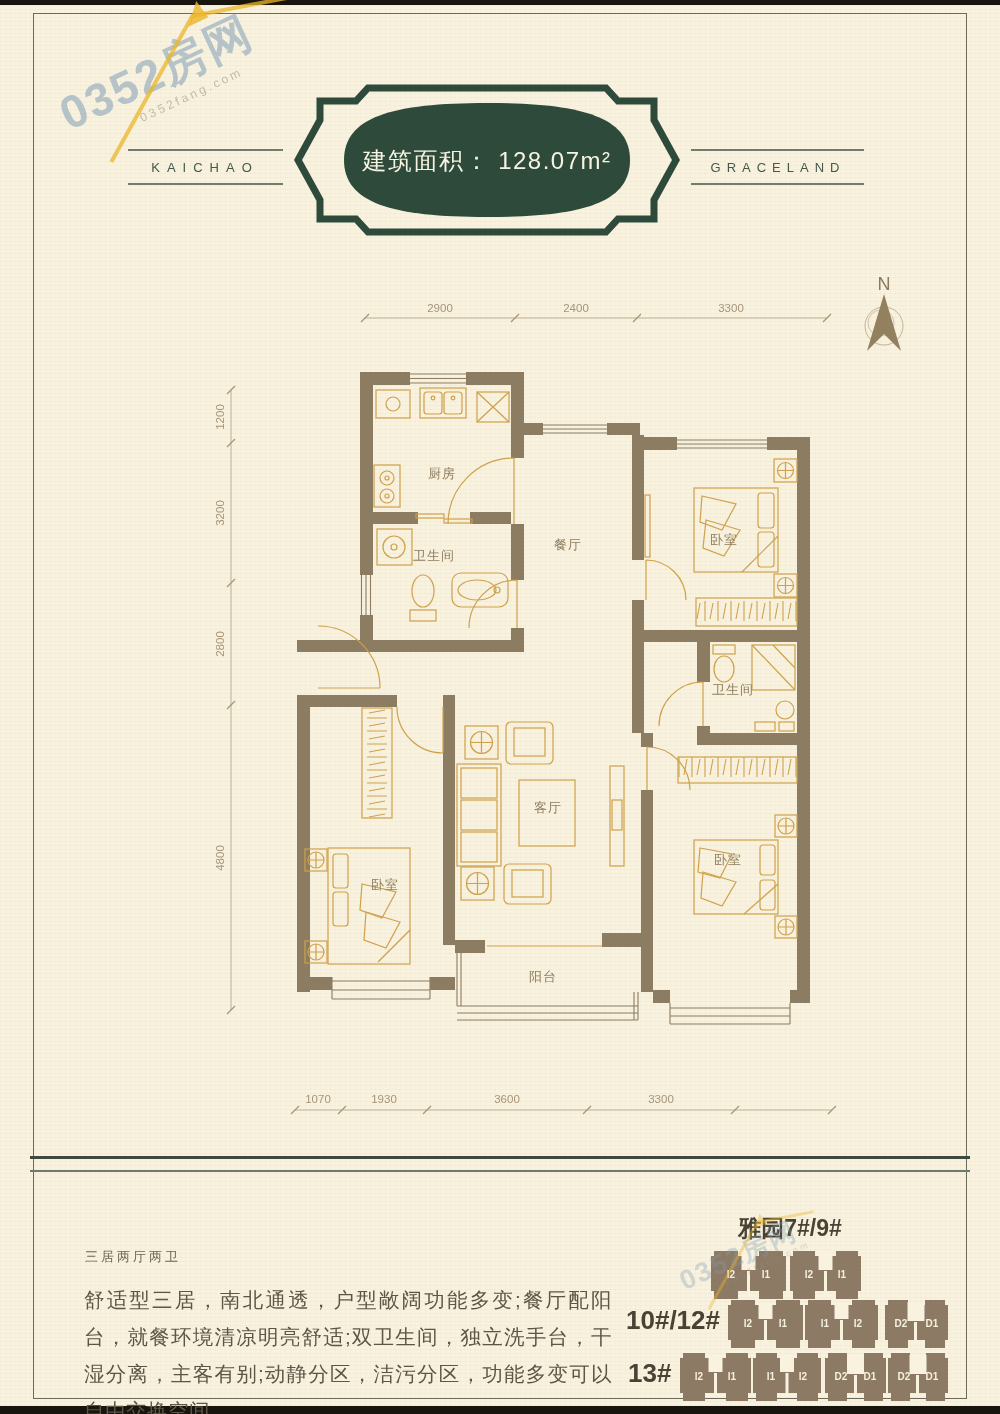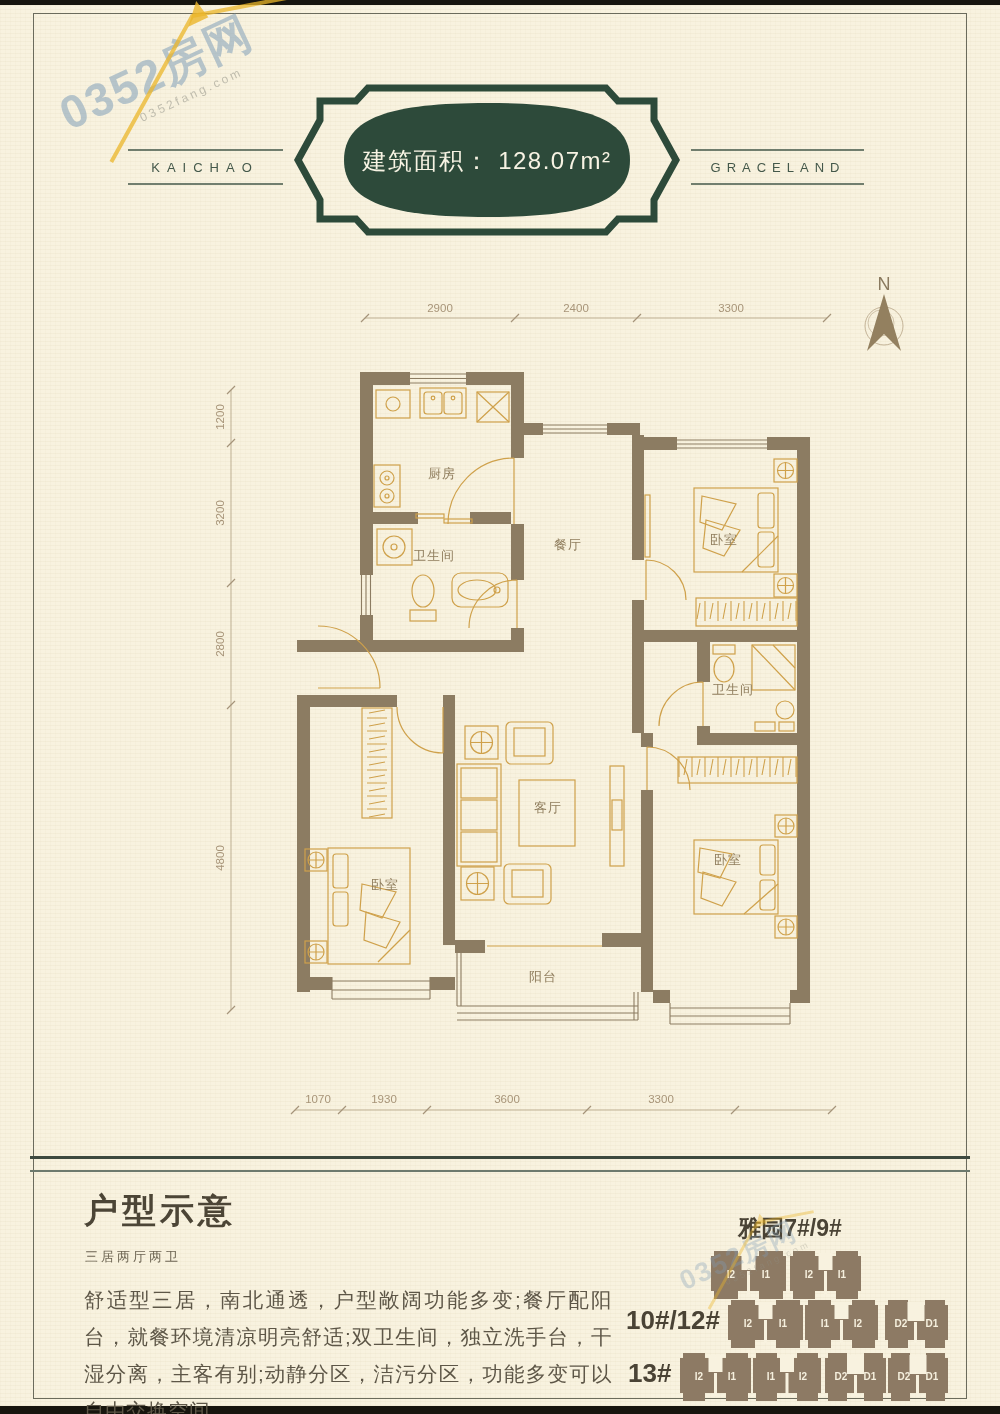--- a/index.html
+++ b/index.html
@@ -311,21 +311,20 @@
         <polygon points="132,30 150,10 154,30" fill="#ebb52a" opacity=".8"></polygon>
       </svg>
       <div class="wm-text">0352房网</div>
       <div class="wm-sub">0352fang.com</div>
     </div>
   </div>
 
   <div class="divider1"></div>
   <div class="divider2"></div>
 
-  <div id="footer-title">户型示意</div>
   <div id="footer-subtitle">三居两厅两卫</div>
   <div id="footer-desc">舒适型三居，南北通透，户型敞阔功能多变;餐厅配阳台，就餐环境清凉明亮舒适;双卫生间，独立洗手台，干湿分离，主客有别;动静分区，洁污分区，功能多变可以自由交换空间。</div>
 
   <div id="buildings">
     <svg width="368" height="200" viewBox="0 0 368 200">
       <text x="172" y="26" text-anchor="middle" font-size="23" fill="#4a4335">雅园7#/9#</text>
       <text x="8" y="119" font-size="26" fill="#4a4335">10#/12#</text>
       <text x="10" y="172" font-size="26" fill="#4a4335">13#</text>
 
       <g fill="#8d7a64">

